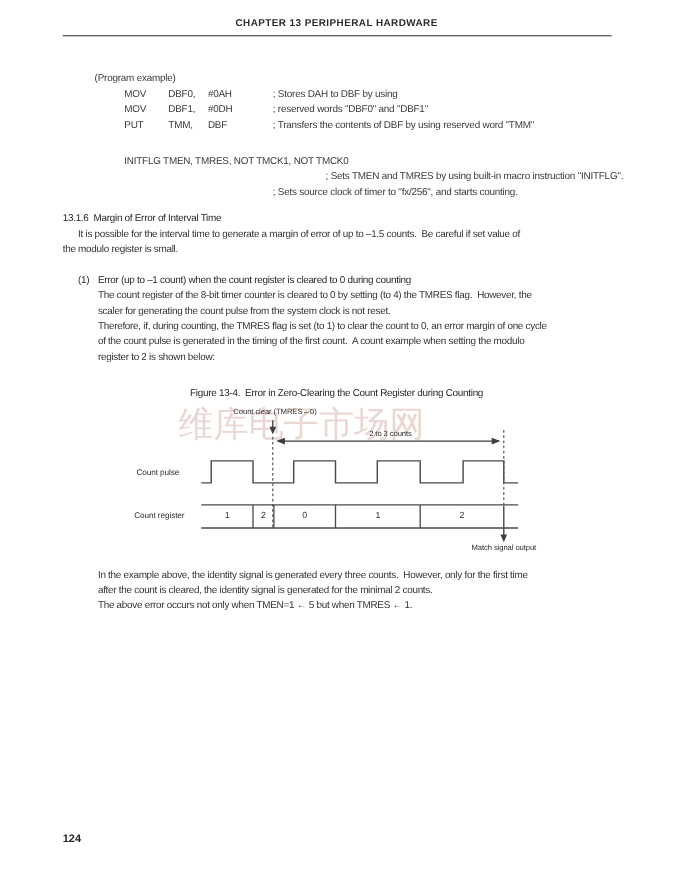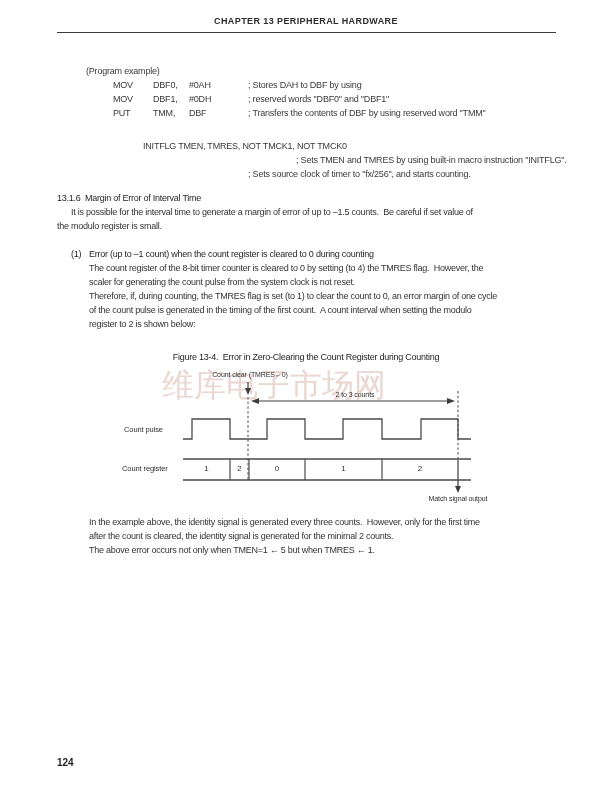--- a/index.html
+++ b/index.html
@@ -80,35 +80,35 @@
     <span class="c-b">#0DH</span>
     <span class="c-cm">; reserved words "DBF0" and "DBF1"</span>
   </div>
   <div class="abs code code-row" style="left:113px; top:108px; width:460px;">
     <span class="c-op">PUT</span>
     <span class="c-a">TMM,</span>
     <span class="c-b">DBF</span>
     <span class="c-cm">; Transfers the contents of DBF by using reserved word "TMM"</span>
   </div>
 
-  <div class="abs code pre" style="left:113px; top:141px;margin-left:30px;">INITFLG TMEN, TMRES, NOT TMCK1, NOT TMCK0</div>
+  <div class="abs code pre" style="left:113px; top:141px;">INITFLG TMEN, TMRES, NOT TMCK1, NOT TMCK0</div>
   <div class="abs code pre" style="left:248px; top:155px;margin-left:48px;">; Sets TMEN and TMRES by using built-in macro instruction "INITFLG".</div>
   <div class="abs code pre" style="left:248px; top:169px;">; Sets source clock of timer to "fx/256", and starts counting.</div>
 
   <div class="abs body-text bold pre" style="left:57px; top:191px;">13.1.6  Margin of Error of Interval Time</div>
   <div class="abs body-text pre" style="left:71px; top:205px;">It is possible for the interval time to generate a margin of error of up to –1.5 counts.  Be careful if set value of</div>
   <div class="abs body-text pre" style="left:57px; top:219px;">the modulo register is small.</div>
 
   <div class="abs body-text bold pre" style="left:71px; top:247px;">(1)</div>
   <div class="abs body-text bold pre" style="left:89px; top:247px;">Error (up to –1 count) when the count register is cleared to 0 during counting</div>
   <div class="abs body-text" style="left:89px; top:261px;">
     <span class="line">The count register of the 8-bit timer counter is cleared to 0 by setting (to 4) the TMRES flag.  However, the</span>
     <span class="line">scaler for generating the count pulse from the system clock is not reset.</span>
     <span class="line">Therefore, if, during counting, the TMRES flag is set (to 1) to clear the count to 0, an error margin of one cycle</span>
-    <span class="line">of the count pulse is generated in the timing of the first count.  A count interval when setting the modulo</span>
+    <span class="line">of the count pulse is generated in the timing of the first count.  A count example when setting the modulo</span>
     <span class="line">register to 2 is shown below:</span>
   </div>
 
   <div class="abs body-text bold pre" style="left:0; right:0; top:350px; text-align:center;">Figure 13-4.  Error in Zero-Clearing the Count Register during Counting</div>
 
   <div class="abs watermark">维库电子市场网</div>
 
   <svg class="abs fig-svg" width="612" height="792" viewBox="0 0 612 792" xmlns="http://www.w3.org/2000/svg">
 
     <line x1="248" y1="382" x2="248" y2="390" stroke="#3d3d3d" stroke-width="1.2"></line>

